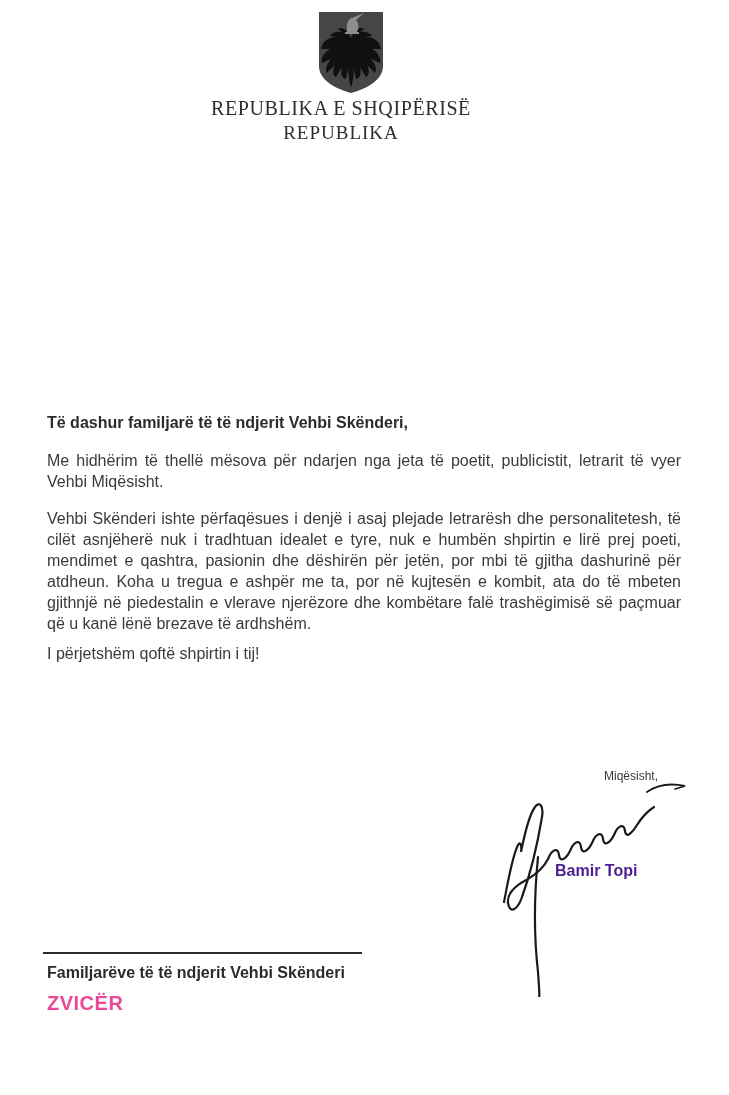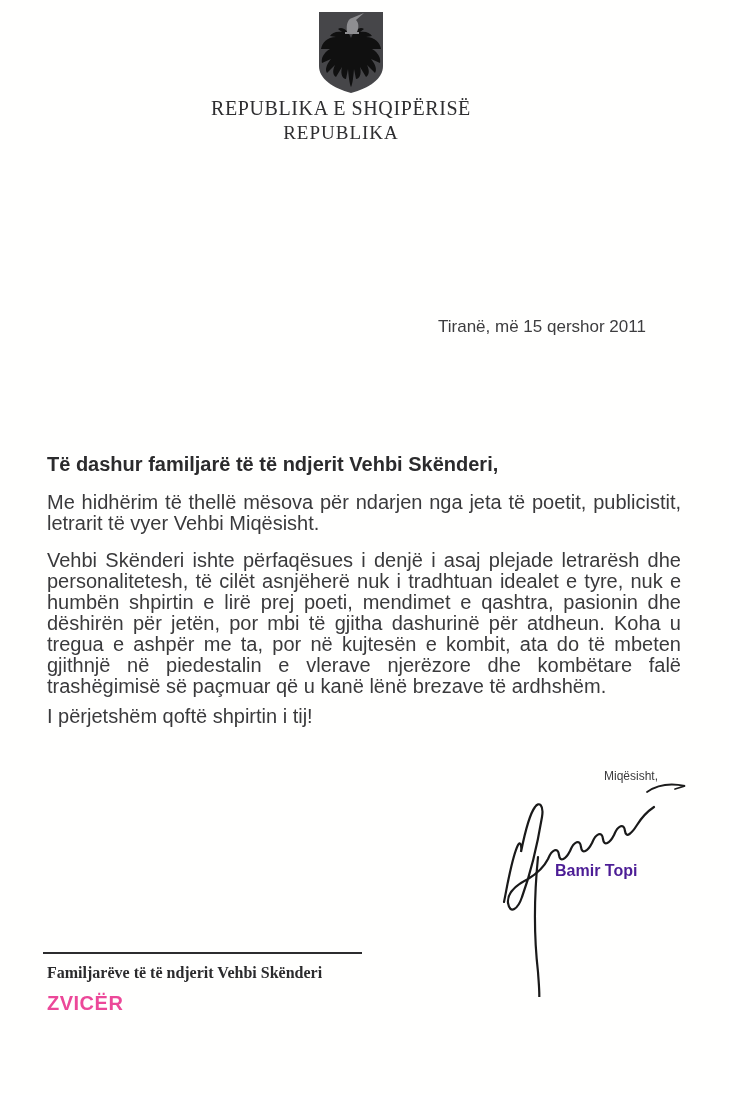--- a/index.html
+++ b/index.html
@@ -46,23 +46,22 @@
     position: absolute;
     left: 438px; top: 317px;
     font-size: 17px;
     color: #3d3d3f;
   }
   
   .letter-body {
     position: absolute;
     left: 47px; top: 412px;
     width: 634px;
-    font-size: 20px;
+    font-size: 16px;
     line-height: 21px;
-    margin-top: 42px;
   }
   .letter-body p { margin: 0; text-align: justify; }
   .salutation { font-weight: bold; color: #2b2b2d; margin-bottom: 17px !important; text-align: left !important; }
   .para-1 { margin-bottom: 16px !important; }
   .para-2 { margin-bottom: 9px  !important; }
   .para-3 { margin-bottom: 13px !important; }
   .para-4 { text-align: left !important; }
   
   .valediction {
     position: absolute;
@@ -92,21 +91,20 @@
     left: 43px; top: 952px;
     width: 319px; height: 2px;
     background: #2c2c2e;
   }
   .recipient-line1 {
     position: absolute;
     left: 47px; top: 964px;
     font-size: 16px;
     font-weight: bold;
     color: #2b2b2d;
-    font-family: Liberation Serif, serif;
   }
   .recipient-line2 {
     position: absolute;
     left: 47px; top: 992px;
     font-size: 20px;
     font-weight: bold;
     letter-spacing: 0.5px;
     color: #ec4899;
   }
 </style>
@@ -129,21 +127,20 @@
 
       <path d="M30 22 C29 14 31 9 35 8 L47 3 L39 10 C42 13 42 18 40 22 Z" fill="#8e8e91"></path>
       <rect x="28" y="22" width="14" height="2" fill="#8e8e91"></rect>
     </svg>
     <div class="letterhead-text">
       <div class="republic-line">REPUBLIKA E SHQIPËRISË</div>
       <div class="office-line">REPUBLIKA</div>
     </div>
   </div>
 
-  <div class="date-line">Tiranë, më 15 qershor 2011</div>
 
   <main class="letter-body">
     <p class="salutation">Të dashur familjarë të të ndjerit Vehbi Skënderi,</p>
     <p class="para-1">Me hidhërim të thellë mësova për ndarjen nga jeta të poetit, publicistit, letrarit të vyer Vehbi Miqësisht.</p>
     <p class="para-2">Vehbi Skënderi ishte përfaqësues i denjë i asaj plejade letrarësh dhe personalitetesh, të cilët asnjëherë nuk i tradhtuan idealet e tyre, nuk e humbën shpirtin e lirë prej poeti, mendimet e qashtra, pasionin dhe dëshirën për jetën, por mbi të gjitha dashurinë për atdheun. Koha u tregua e ashpër me ta, por në kujtesën e kombit, ata do të mbeten gjithnjë në piedestalin e vlerave njerëzore dhe kombëtare falë trashëgimisë së paçmuar që u kanë lënë brezave të ardhshëm.</p>
     <p class="para-4">I përjetshëm qoftë shpirtin i tij!</p>
   </main>
 
   <div class="valediction">Miqësisht,</div>
 

